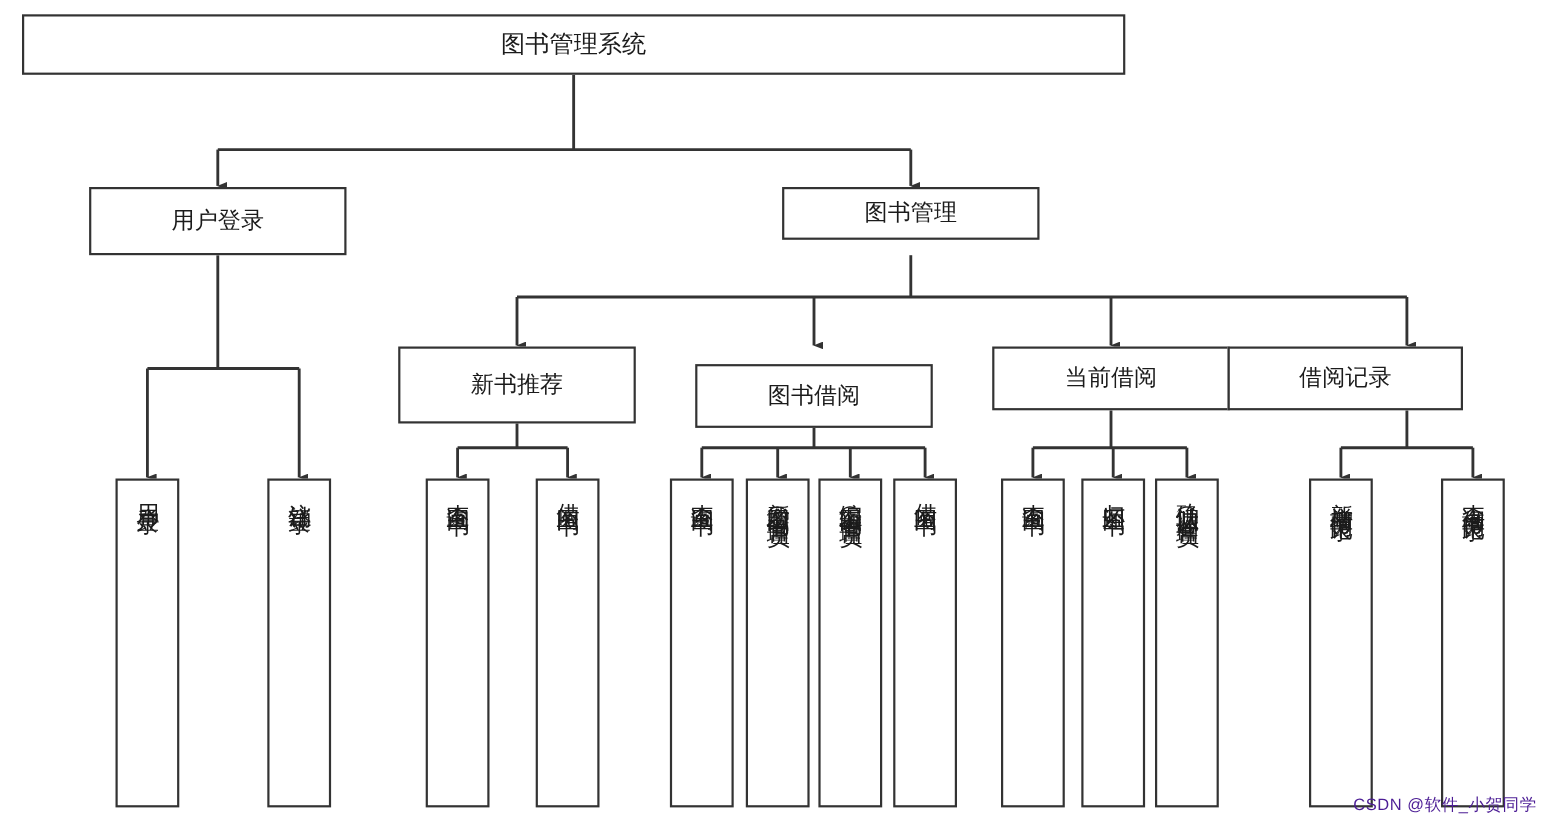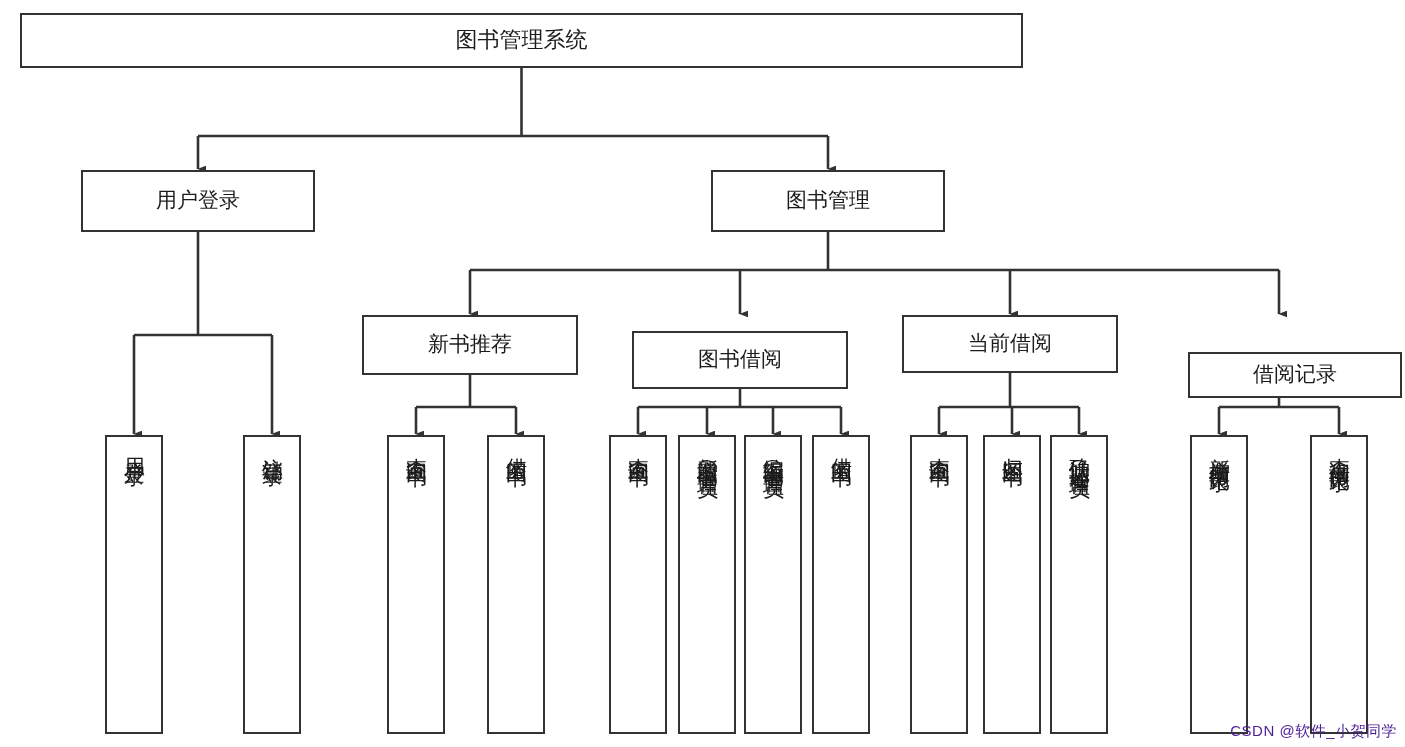--- a/index.html
+++ b/index.html
@@ -35,21 +35,20 @@
     display: flex;
     align-items: center;
     justify-content: center;
     color: #1b1b1b;
   }
   .node .label {
     display: block;
     text-align: right;
     line-height: 1.12;
     white-space: nowrap;
-    font-family: Liberation Serif, serif;
   }
   .node.horizontal .label {
     font-size: 21px;
   }
   .node.vertical {
     align-items: flex-start;
     padding-top: 4px;
   }
   .node.vertical .label {
     writing-mode: vertical-rl;
@@ -120,33 +119,33 @@
       </g>
   </svg>
 
   <div id="nodes-layer">
       <div class="node horizontal root" style="left: 20px; top: 13px; width: 1003px; height: 55px;">
         <span class="label">图书管理系统</span>
       </div>
       <div class="node horizontal" style="left: 81px; top: 170px; width: 234px; height: 62px;">
         <span class="label">用户登录</span>
       </div>
-      <div class="node horizontal" style="left: 711px; top: 170px; width: 234px; height: 62px;">
+      <div class="node horizontal" style="left: 711px; top: 170px; width: 234px; height: 48px;">
         <span class="label">图书管理</span>
       </div>
-      <div class="node horizontal" style="left: 362px; top: 315px; width: 216px; height: 60px;">
+      <div class="node horizontal" style="left: 362px; top: 315px; width: 216px; height: 70px;">
         <span class="label">新书推荐</span>
       </div>
       <div class="node horizontal" style="left: 632px; top: 331px; width: 216px; height: 58px;">
         <span class="label">图书借阅</span>
       </div>
       <div class="node horizontal" style="left: 902px; top: 315px; width: 216px; height: 58px;">
         <span class="label">当前借阅</span>
       </div>
-      <div class="node horizontal" style="left: 1188px; top: 315px; width: 214px; height: 46px; margin-top: 37px;">
+      <div class="node horizontal" style="left: 1116px; top: 315px; width: 214px; height: 58px;">
         <span class="label">借阅记录</span>
       </div>
       <div class="node vertical" style="left: 105px; top: 435px; width: 58px; height: 299px;">
         <span class="label">用户登录</span>
       </div>
       <div class="node vertical" style="left: 243px; top: 435px; width: 58px; height: 299px;">
         <span class="label">注销登录</span>
       </div>
       <div class="node vertical" style="left: 387px; top: 435px; width: 58px; height: 299px;">
         <span class="label">查询图书</span>

